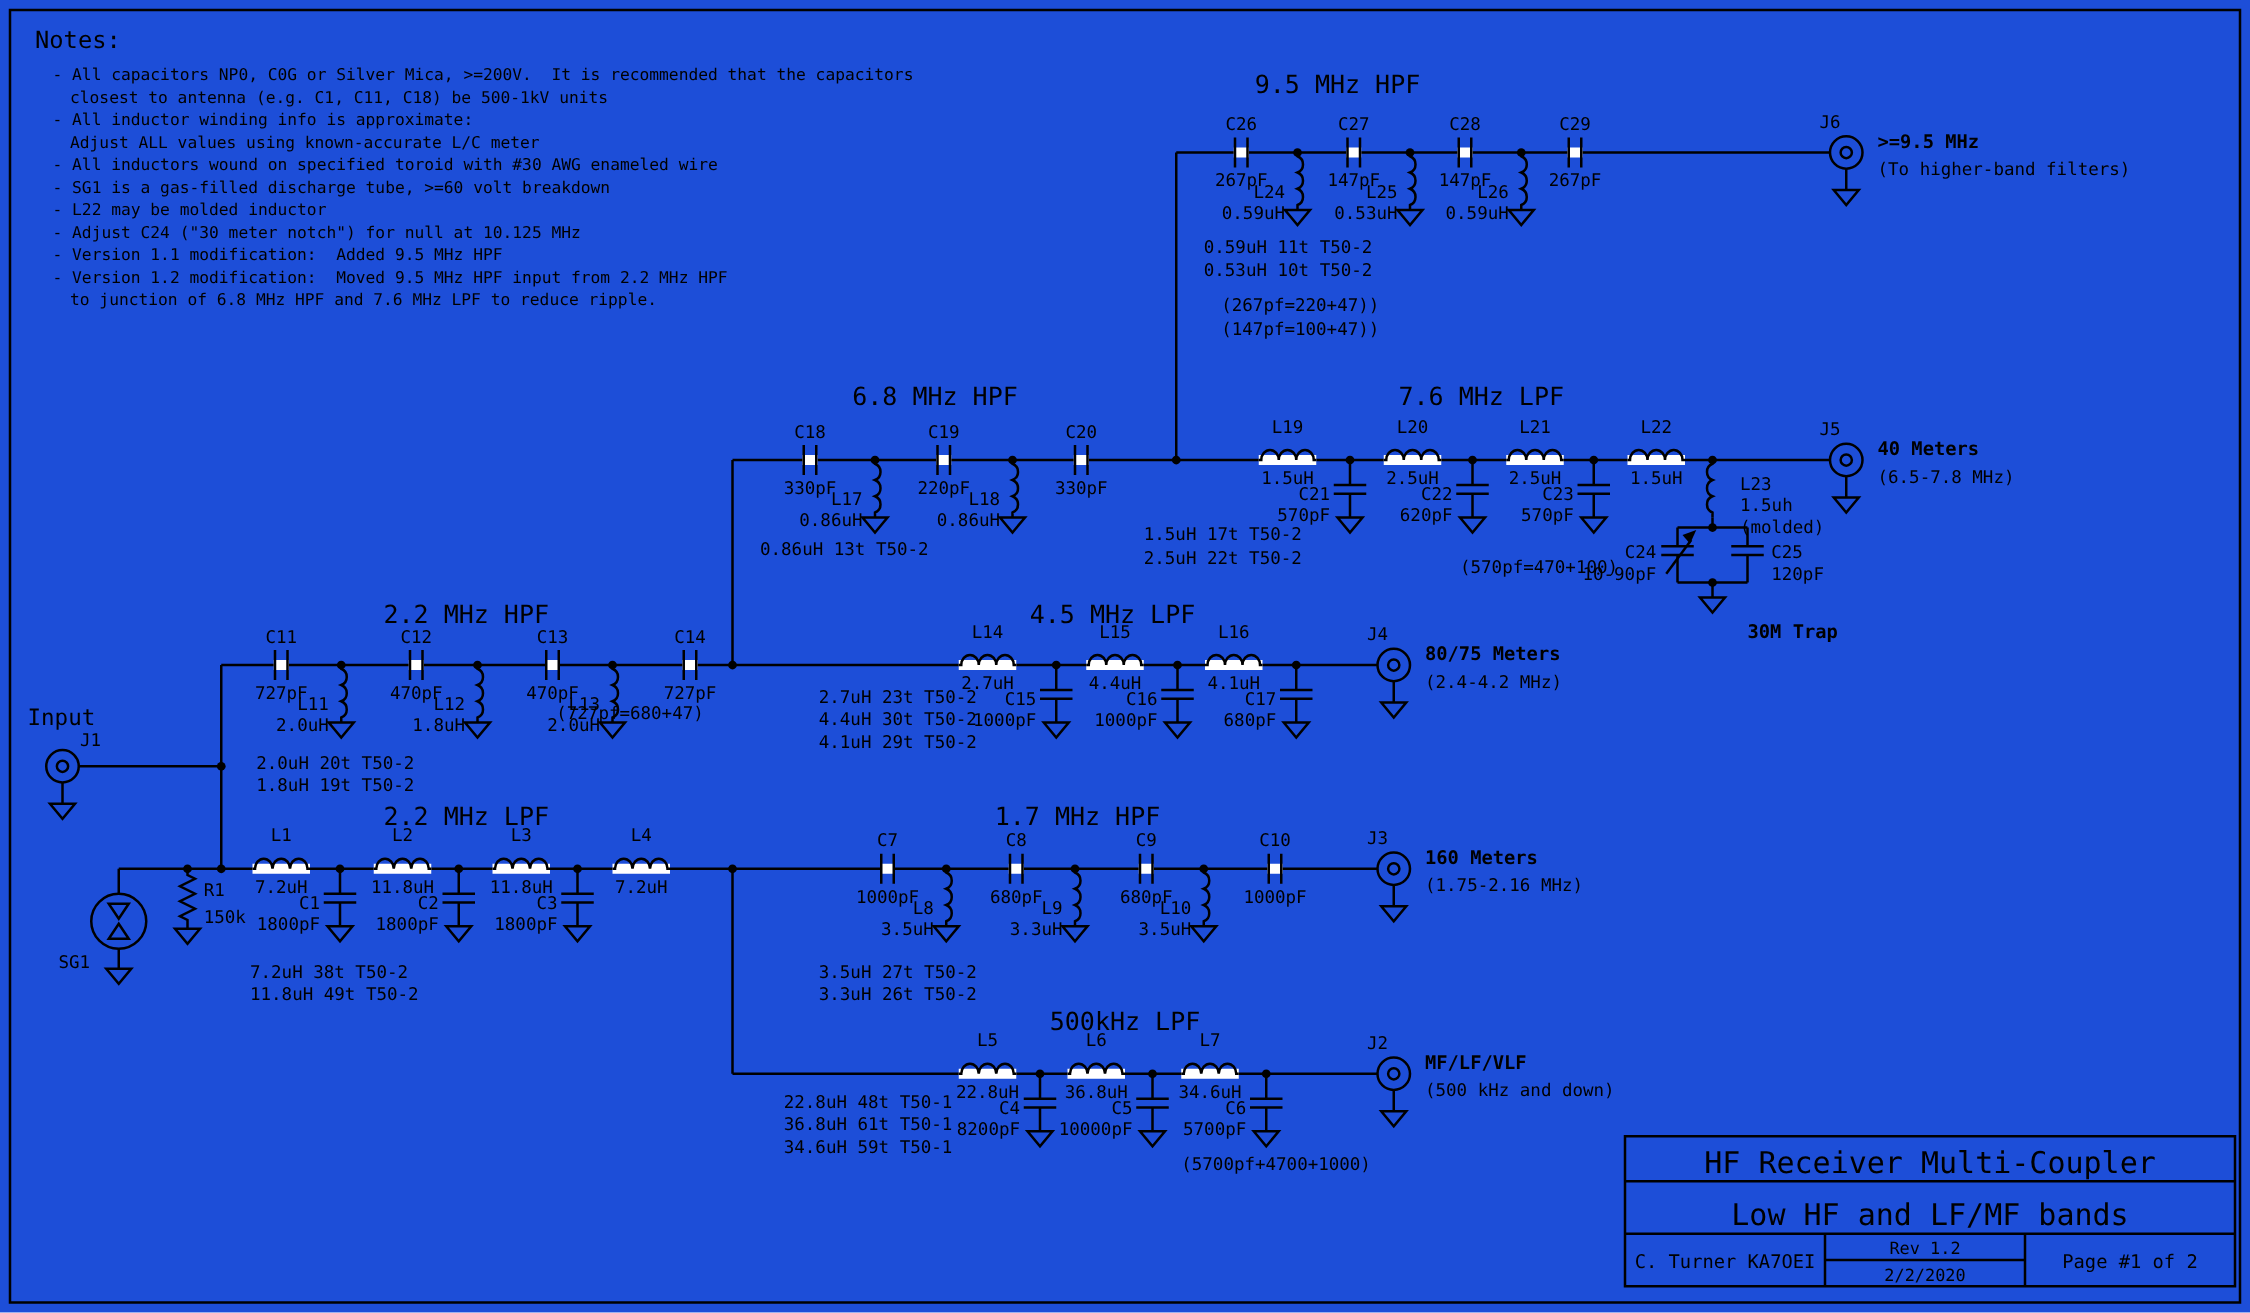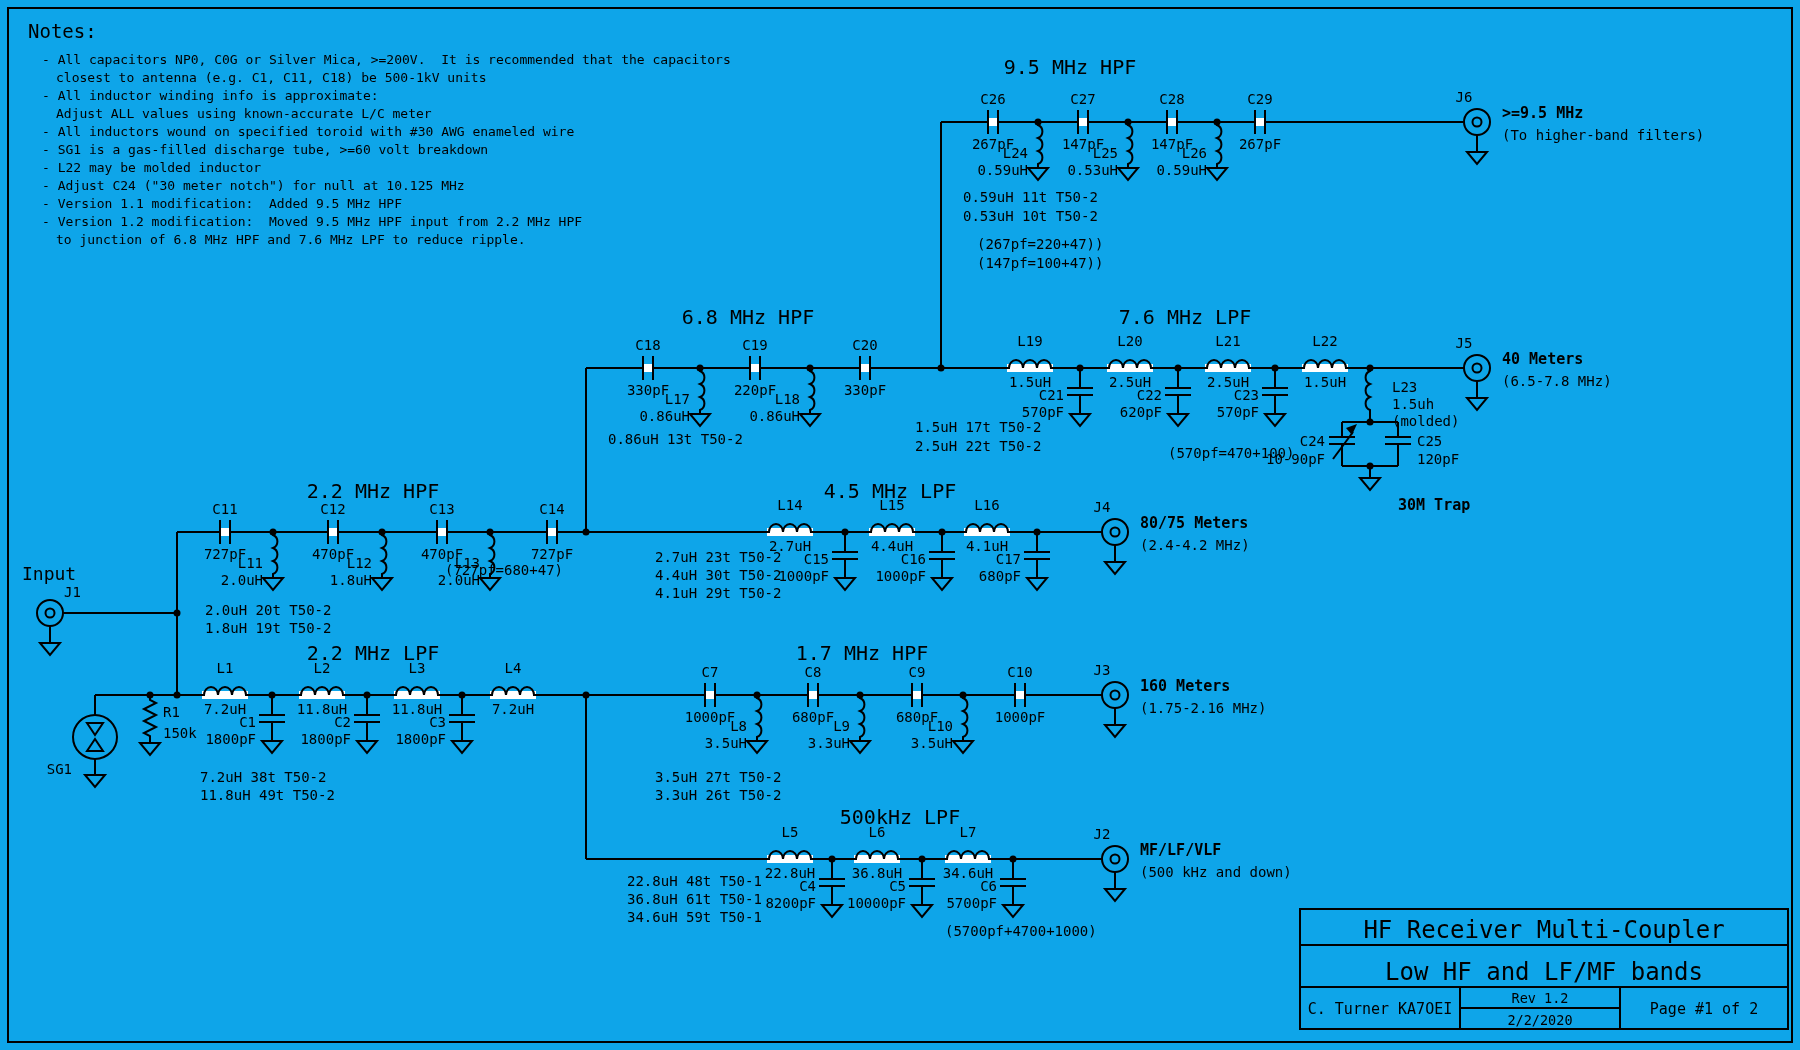--- a/index.html
+++ b/index.html
@@ -1,16 +1,16 @@
 <!DOCTYPE html>
 <html><head>
 <meta charset="utf-8">
 <style>
   html,body{margin:0;padding:0;background:#ffffff;}
-  .sheet{width:1800px;height:1050px;background:#0ea5e9;position:relative;overflow:hidden;}
+  .sheet{width:1800px;height:1050px;background:#1d4ed8;position:relative;overflow:hidden;}
   svg{display:block;}
   text{font-family:"DejaVu Sans Mono","Liberation Mono",monospace;fill:#000;white-space:pre;}
   .t{font-size:14px;}
   .tn{font-size:13px;}
   .tt{font-size:20px;}
   .tb{font-size:15px;font-weight:bold;}
   .th{font-size:19px;}
   .ti{font-size:18px;}
   .tt1{font-size:24px;}
   .tt2{font-size:15px;}

